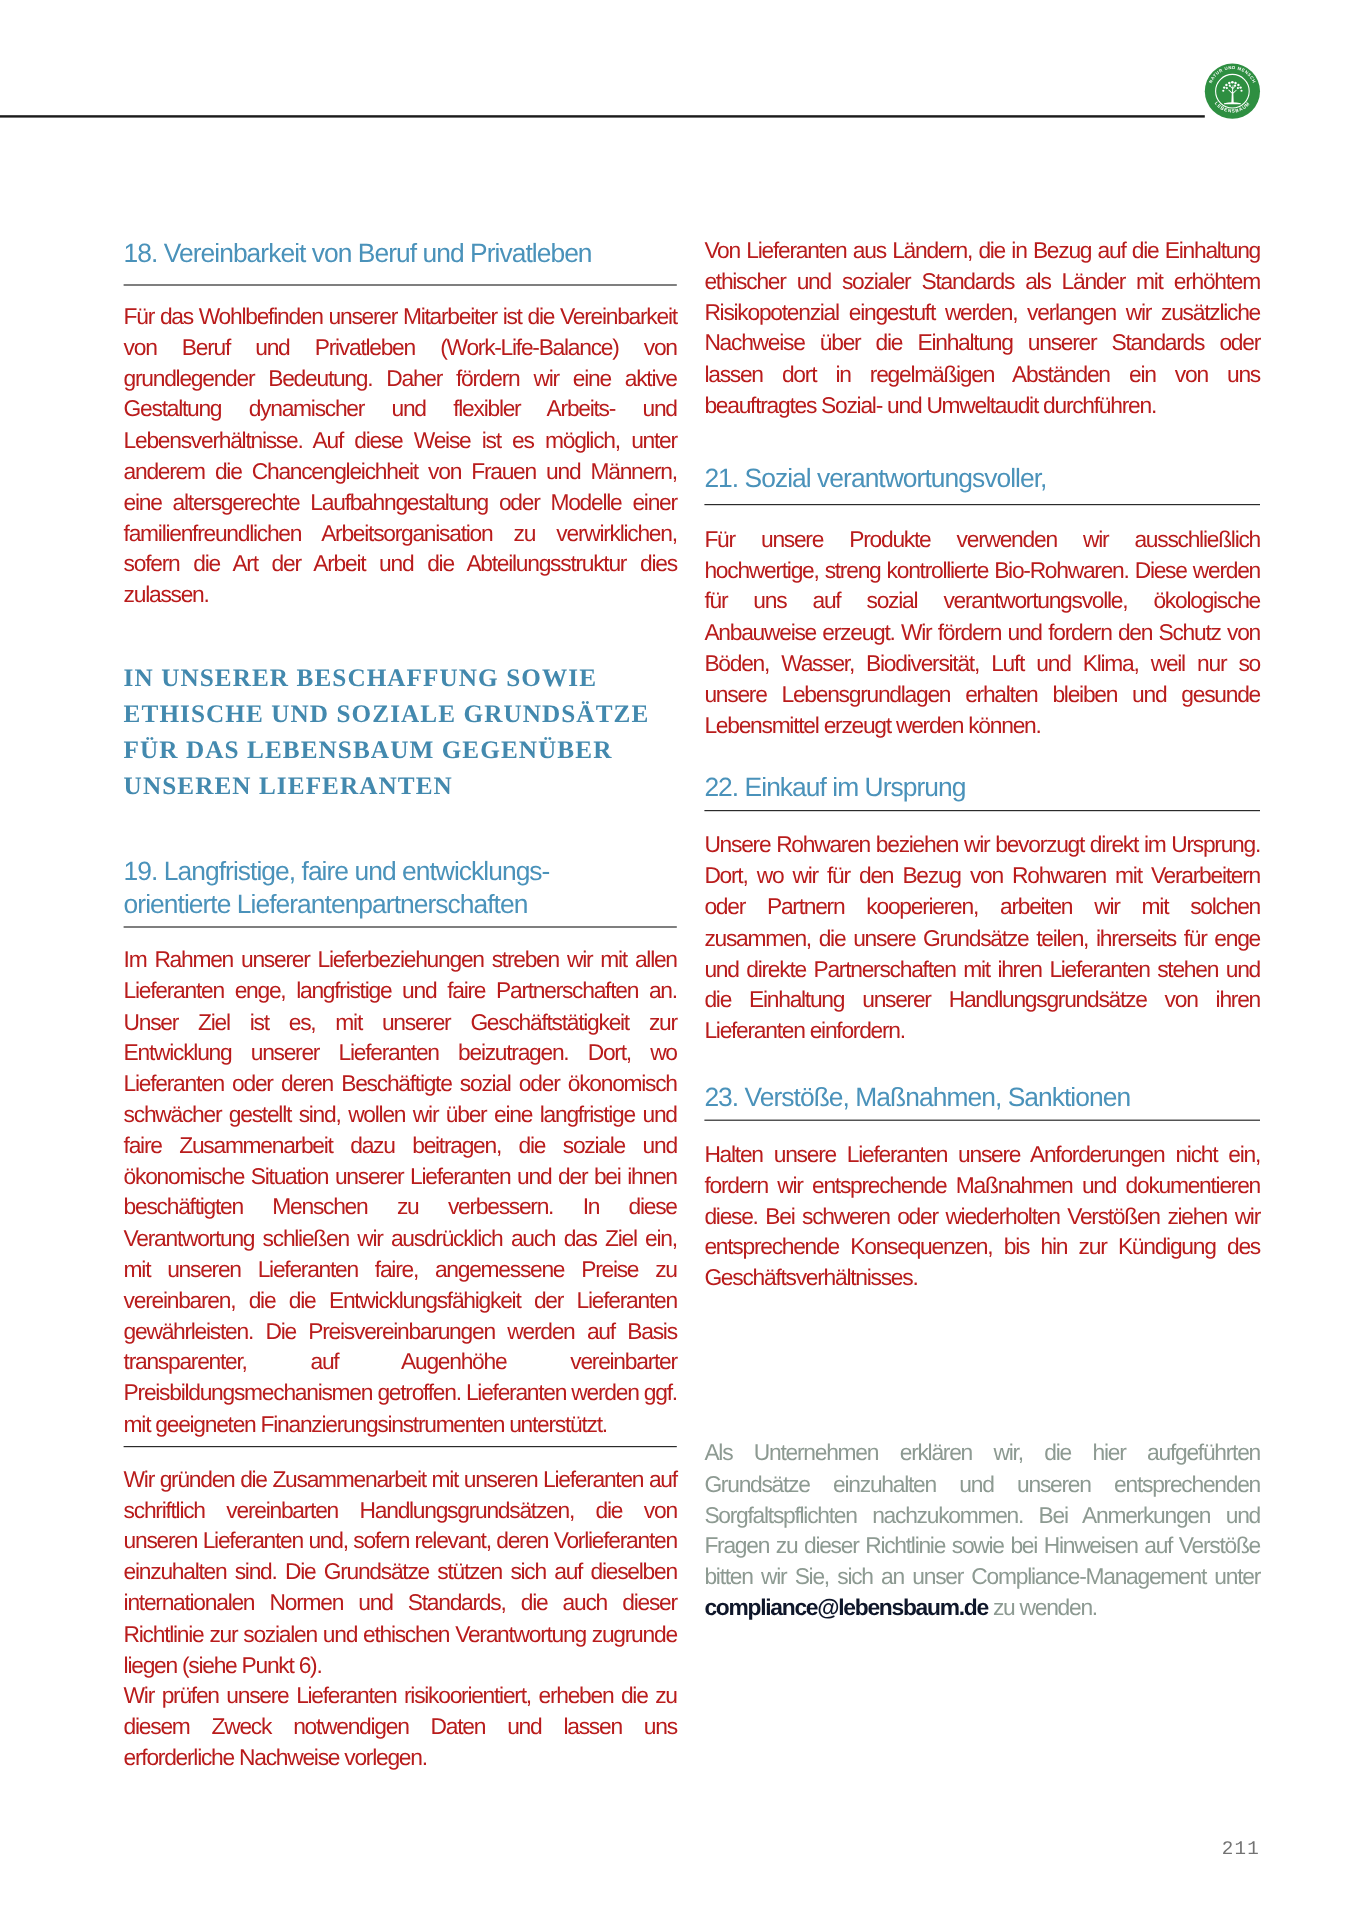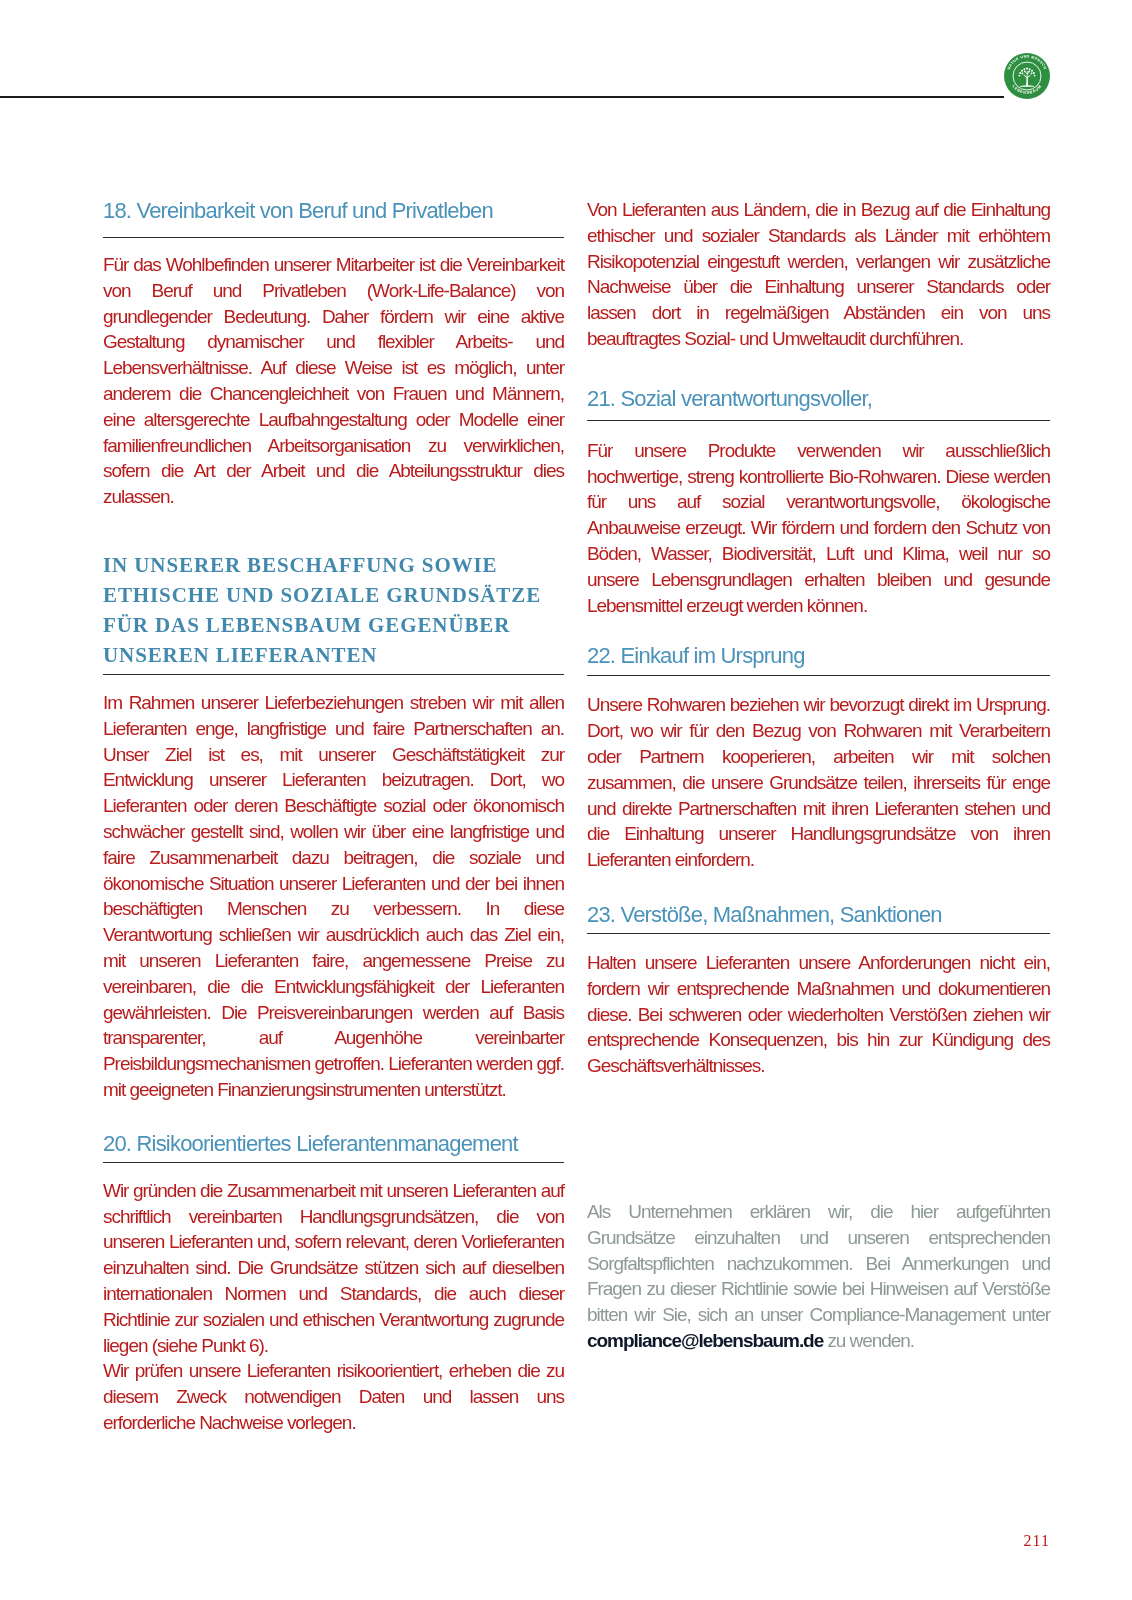--- a/index.html
+++ b/index.html
@@ -70,23 +70,23 @@
   .mt-h-22    { margin-top:24px; }
   .mt-rule-22 { margin-top:5px;  }
   .mt-p-22    { margin-top:16px; }
   .mt-h-23    { margin-top:28px; }
   .mt-rule-23 { margin-top:4px;  }
   .mt-p-23    { margin-top:16px; }
   .mt-note    { margin-top:120px; }
 
   .page-number {
     position:absolute; right:82px; top:1532px;
-    font-family:Liberation Serif, serif;
+    font-family:Liberation Mono, monospace;
     font-size:16px; letter-spacing:1px;
-    color:#b91c1c;
+    color:#737373;
   }
 </style>
 </head>
 <body>
 
 <div class="page">
 
   <div class="header-rule"></div>
 
   <svg class="logo" viewBox="-24 -24 48 48">
@@ -127,24 +127,27 @@
     <div class="rule mt-rule-18"></div>
     <p class="body-text mt-p-18">Für das Wohlbefinden unserer Mitarbeiter ist die Vereinbarkeit von Beruf und Privatleben (Work-Life-Balance) von grundlegender Bedeutung. Daher fördern wir eine aktive Gestaltung dynamischer und flexibler Arbeits- und Lebensverhältnisse. Auf diese Weise ist es möglich, unter anderem die Chancengleichheit von Frauen und Männern, eine altersgerechte Laufbahngestaltung oder Modelle einer familienfreundlichen Arbeitsorganisation zu verwirklichen, sofern die Art der Arbeit und die Abteilungsstruktur dies zulassen.</p>
 
     <div class="group-heading mt-group">
       <div>IN UNSERER BESCHAFFUNG SOWIE</div>
       <div>ETHISCHE UND SOZIALE GRUNDSÄTZE</div>
       <div>FÜR DAS LEBENSBAUM GEGENÜBER</div>
       <div>UNSEREN LIEFERANTEN</div>
     </div>
 
+    <h2 class="section-heading mt-h-19">
+      <div>19. Langfristige, faire und entwicklungs-</div>
+      <div>orientierte Lieferantenpartnerschaften</div>
+    </h2>
     <div class="rule mt-rule-19"></div>
     <p class="body-text mt-p-19">Im Rahmen unserer Lieferbeziehungen streben wir mit allen Lieferanten enge, langfristige und faire Partnerschaften an. Unser Ziel ist es, mit unserer Geschäftstätigkeit zur Entwicklung unserer Lieferanten beizutragen. Dort, wo Lieferanten oder deren Beschäftigte sozial oder ökonomisch schwächer gestellt sind, wollen wir über eine langfristige und faire Zusammenarbeit dazu beitragen, die soziale und ökonomische Situation unserer Lieferanten und der bei ihnen beschäftigten Menschen zu verbessern. In diese Verantwortung schließen wir ausdrücklich auch das Ziel ein, mit unseren Lieferanten faire, angemessene Preise zu vereinbaren, die die Entwicklungsfähigkeit der Lieferanten gewährleisten. Die Preisvereinbarungen werden auf Basis transparenter, auf Augenhöhe vereinbarter Preisbildungsmechanismen getroffen. Lieferanten werden ggf. mit geeigneten Finanzierungsinstrumenten unterstützt.</p>
 
-    <h2 class="section-heading mt-h-20">20. Risikoorientiertes Lieferantenmanagement</h2>
     <div class="rule mt-rule-20"></div>
     <p class="body-text mt-p-20">Wir gründen die Zusammenarbeit mit unseren Lieferanten auf schriftlich vereinbarten Handlungsgrundsätzen, die von unseren Lieferanten und, sofern relevant, deren Vorlieferanten einzuhalten sind. Die Grundsätze stützen sich auf dieselben internationalen Normen und Standards, die auch dieser Richtlinie zur sozialen und ethischen Verantwortung zugrunde liegen (siehe Punkt 6).</p>
     <p class="body-text">Wir prüfen unsere Lieferanten risikoorientiert, erheben die zu diesem Zweck notwendigen Daten und lassen uns erforderliche Nachweise vorlegen.</p>
 
   </div>
 
   <div class="col col-right">
 
     <p class="body-text">Von Lieferanten aus Ländern, die in Bezug auf die Einhaltung ethischer und sozialer Standards als Länder mit erhöhtem Risikopotenzial eingestuft werden, verlangen wir zusätzliche Nachweise über die Einhaltung unserer Standards oder lassen dort in regelmäßigen Abständen ein von uns beauftragtes Sozial- und Umweltaudit durchführen.</p>
 

